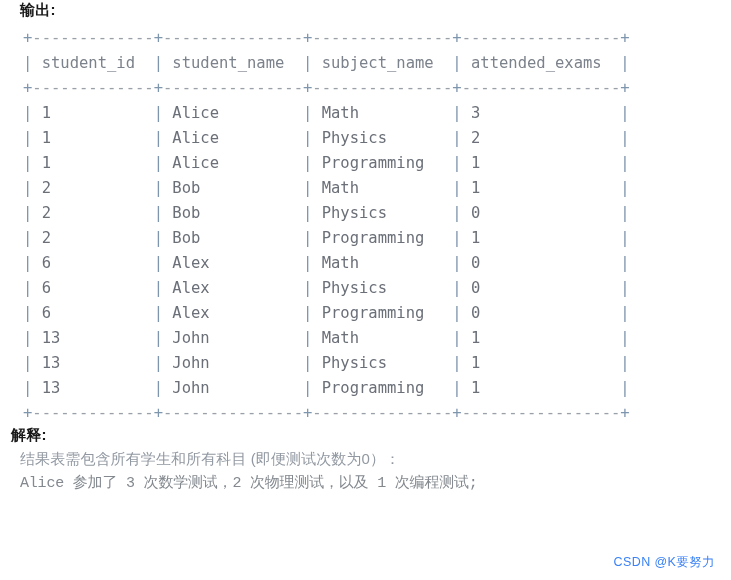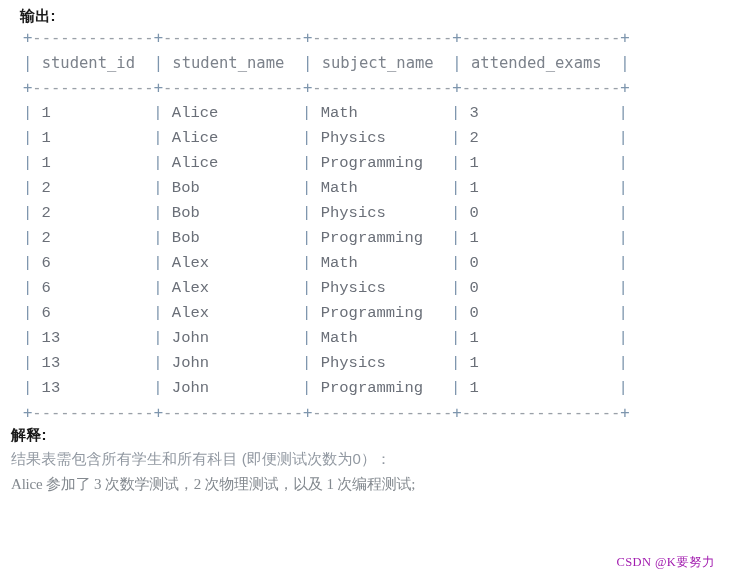--- a/index.html
+++ b/index.html
@@ -28,41 +28,40 @@
   .section-heading {
     font-family: "Liberation Sans", sans-serif;
     font-weight: bold;
     font-size: 15px;
     line-height: 20px;
     color: #1a1a1a;
     padding-left: 11px;
     letter-spacing: 0.2px;
   }
 
-  #output-heading { position: absolute; top: 6px;   left: 0; padding-left: 20px; }
+  #output-heading { position: absolute; top: 0;   left: 0; padding-left: 20px; }
   #explain-heading { position: absolute; top: 425px; left: 0; }
 
   
   .ascii-table {
     position: absolute;
     top: 26px;
     left: 23px;
     font-family: "DejaVu Sans Mono", "Liberation Mono", monospace;
     font-size: 15.5px;
     line-height: 25px;
     white-space: pre;
     color: #6a6f78;
     letter-spacing: 0px;
   }
   .ascii-table .rule-line {
     color: #8f959e;
   }
   .ascii-table .data-line {
     color: #6a6f78;
-    font-family: Liberation Mono, monospace;
   }
   .ascii-table .head-line {
     color: #7c828b;
     text-align: right;
   }
   .pipe { color: #7d95ad; }
   .plus { color: #7d95ad; }
   .dash { color: #9aa0a8; }
 
   
@@ -70,41 +69,42 @@
     position: absolute;
     top: 447px;
     left: 11px;
     width: 700px;
   }
   .explain-line {
     font-size: 15px;
     line-height: 24.5px;
     color: #8a9099;
     white-space: pre;
+    margin-left: 9px;
   }
   .explain-line.sans {
     font-family: "Liberation Sans", sans-serif;
     color: #9198a1;
     letter-spacing: 0.1px;
   }
   .explain-line.mono {
-    font-family: Liberation Serif, serif;
+    font-family: Liberation Mono, monospace;
     color: #83898f;
     font-size: 15px;
     letter-spacing: -0.2px;
   }
 
   
   .watermark {
     position: absolute;
     right: 16px;
     bottom: 9px;
-    font-family: Liberation Serif, serif;
+    font-family: Liberation Sans, sans-serif;
     font-size: 12.5px;
-    color: #a21caf;
+    color: #3b82f6;
     letter-spacing: 0.4px;
     user-select: none;
     margin-left: 44px;
   }
 </style>
 </head>
 <body>
 
 <div class="page">
 

